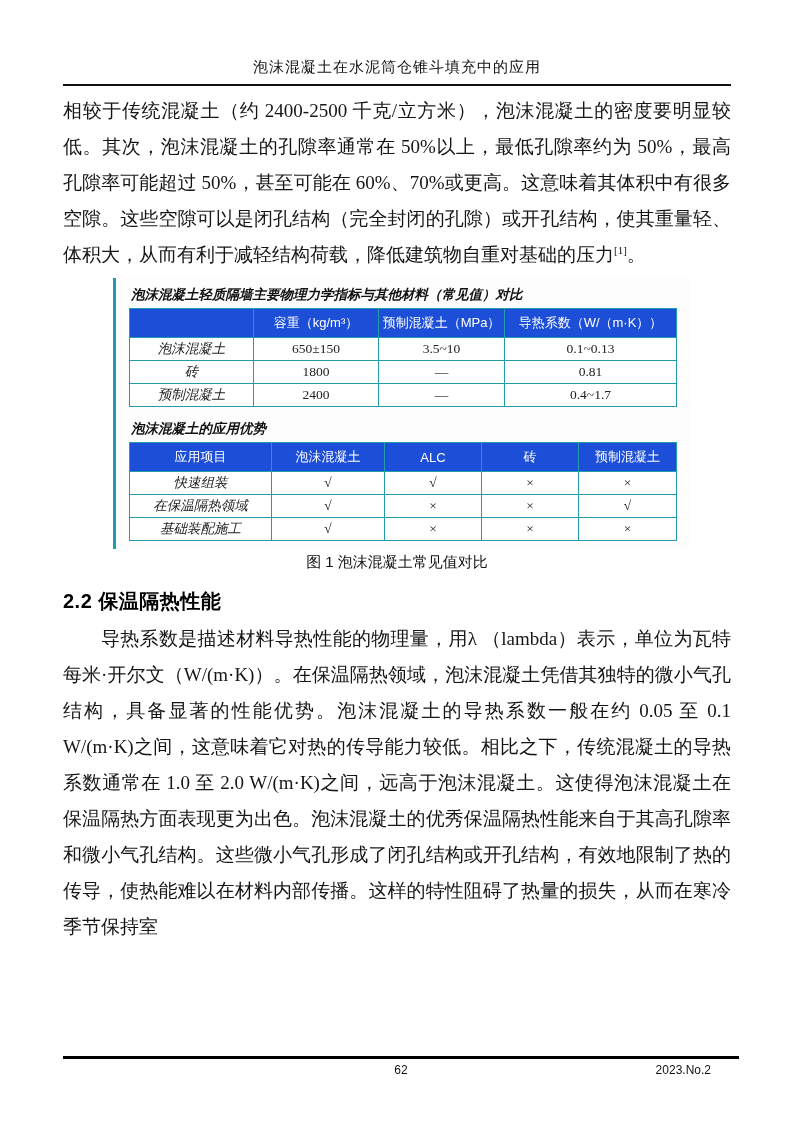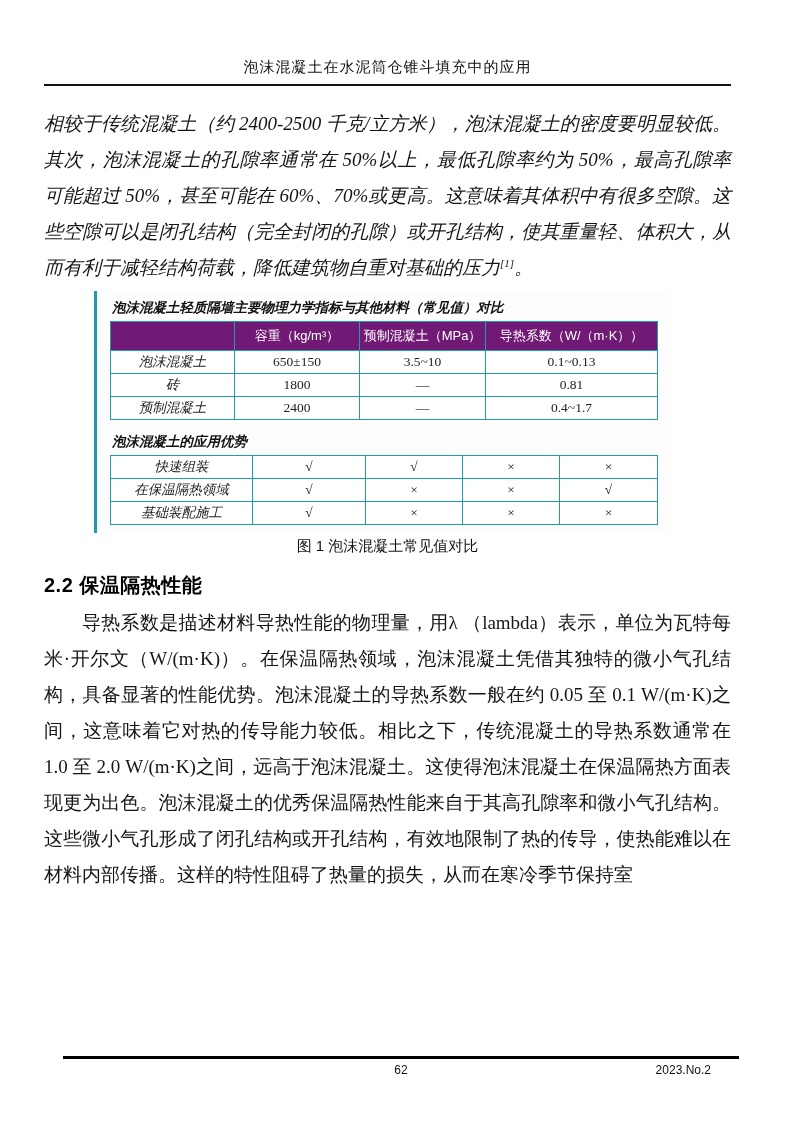--- a/index.html
+++ b/index.html
@@ -6,40 +6,40 @@
   html, body { background: #e9e9e9; }
   .page {
     width: 793px; height: 1122px;
     margin: 0 auto;
     background: #ffffff;
     position: relative;
     font-family: "Liberation Serif", "DejaVu Serif", serif;
     color: #1a1a1a;
     overflow: hidden;
   }
-  .content { padding: 0 62px 0 44px; }
+  .content { padding: 0 62px 0 63px; }
   .running-head {
     padding-top: 58px;
     text-align: center;
     font-size: 15px;
     letter-spacing: 1px;
     color: #111;
   }
   .header-rule {
     margin-top: 7px;
     border-bottom: 2px solid #111;
   }
   .body-text {
     font-size: 19px;
     line-height: 36px;
     text-align: justify;
     color: #151515;
   }
   .para { margin-top: 0; }
-  .para-first { margin-top: 20px; font-style: italic; }
+  .para-first { margin-top: 7px; }
   .indent { text-indent: 2em; }
   sup.ref { font-size: 11px; vertical-align: super; line-height: 0; }
 
   
   .figure {
     margin: 5px 0 0 50px;
     width: 577px;
     background: #fdfdfd;
     border-left: 3px solid #219cab;
     padding: 6px 14px 8px 13px;
@@ -60,21 +60,21 @@
   }
   table.fig-table th, table.fig-table td {
     border: 1.5px solid #219cab;
     text-align: center;
     vertical-align: middle;
     padding: 0;
     overflow: hidden;
     white-space: nowrap;
   }
   table.fig-table th {
-    background: #701a75;
+    background: #1d4ed8;
     color: #ffffff;
     font-size: 13px;
     font-weight: normal;
     height: 29px;
   }
   table.fig-table td {
     background: #ffffff;
     color: #222;
     font-size: 13.5px;
     height: 23px;
@@ -170,20 +170,27 @@
       <div class="fig-table-title second">泡沫混凝土的应用优势</div>
       <table class="fig-table">
         <colgroup>
           <col style="width:142px">
             <col style="width:113px">
             <col style="width:97px">
             <col style="width:97px">
             <col style="width:98px">
         </colgroup>
         <tbody>
+            <tr>
+          <th>应用项目</th>
+          <th>泡沫混凝土</th>
+          <th>ALC</th>
+          <th>砖</th>
+          <th>预制混凝土</th>
+        </tr>
         <tr>
           <td class="kai">快速组装</td>
           <td>√</td>
           <td>√</td>
           <td>×</td>
           <td>×</td>
         </tr>
         <tr>
           <td class="kai">在保温隔热领域</td>
           <td>√</td>

